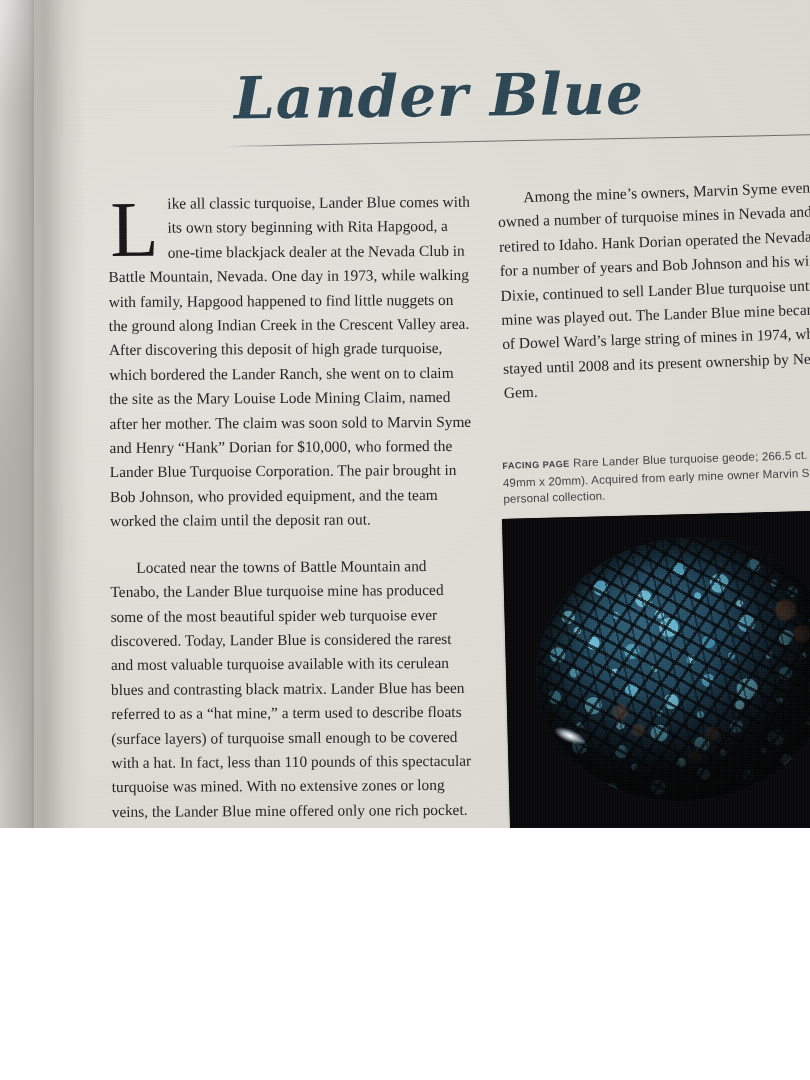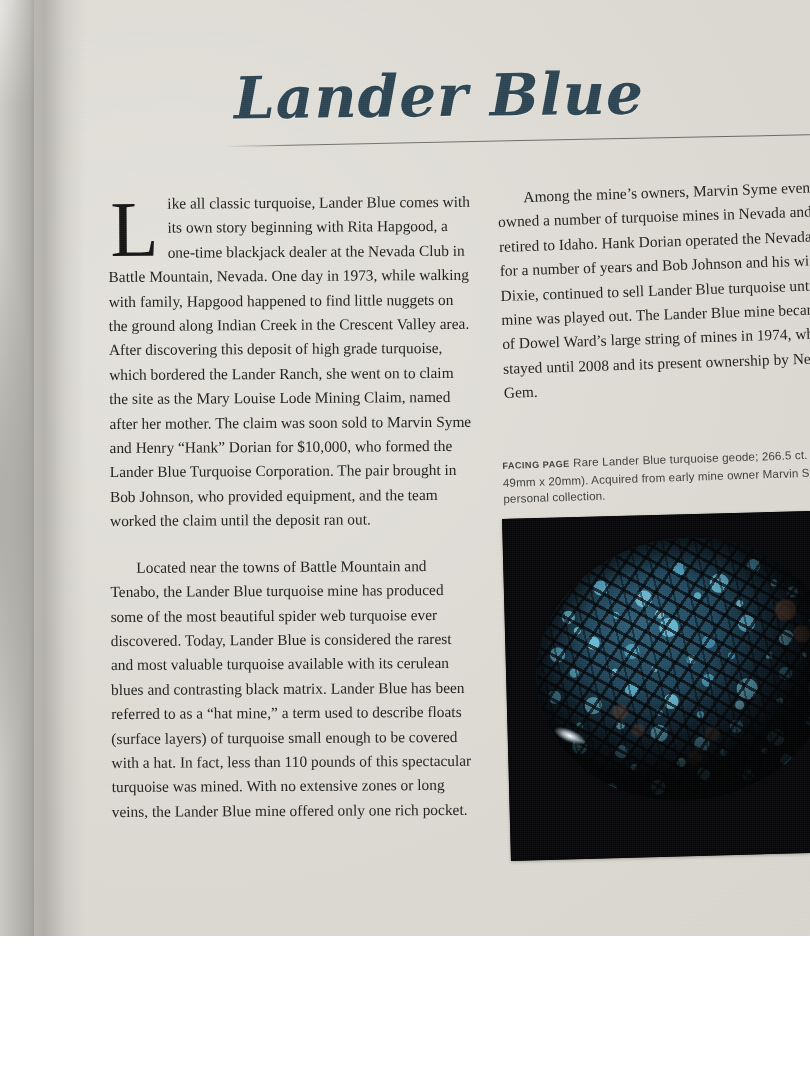--- a/index.html
+++ b/index.html
@@ -10,21 +10,21 @@
   body {
     width: 810px;
     height: 1080px;
     overflow: hidden;
     font-family: "Liberation Serif", serif;
   }
 
   #page {
     position: relative;
     width: 810px;
-    height: 936px;
+    height: 828px;
     overflow: hidden;
     background: #7f1d1d;
   }
 
   
   .backdrop {
     position: absolute;
     inset: 0;
     background:
       linear-gradient(100deg, #cfcdc7 0%, #c6c4be 40%, #cbc9c3 100%);

